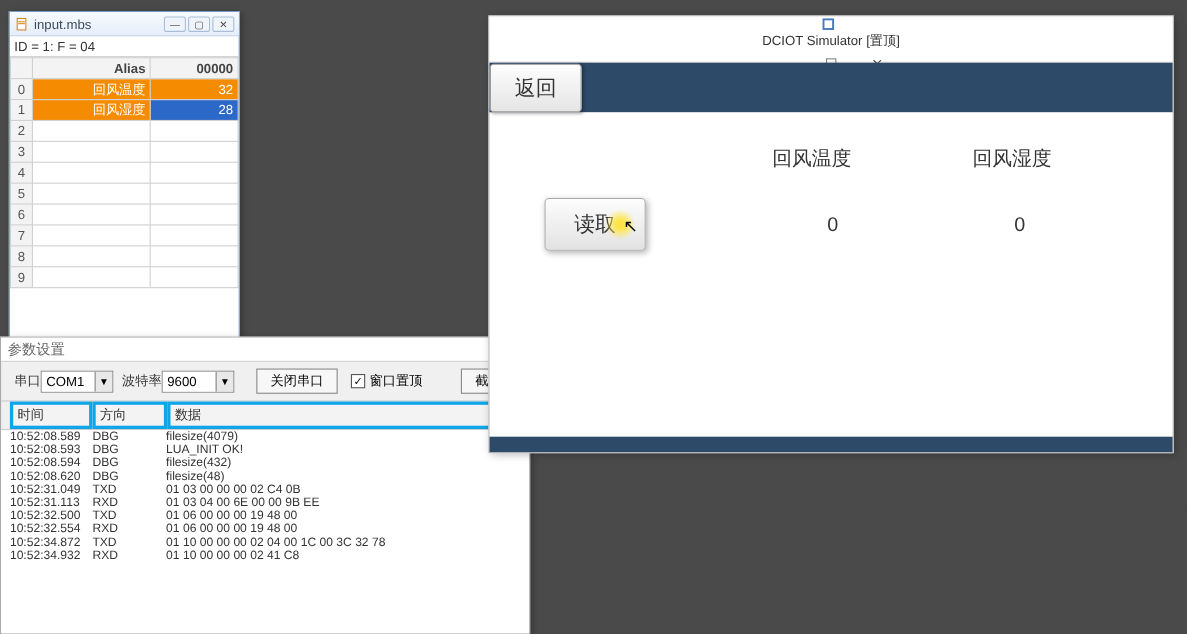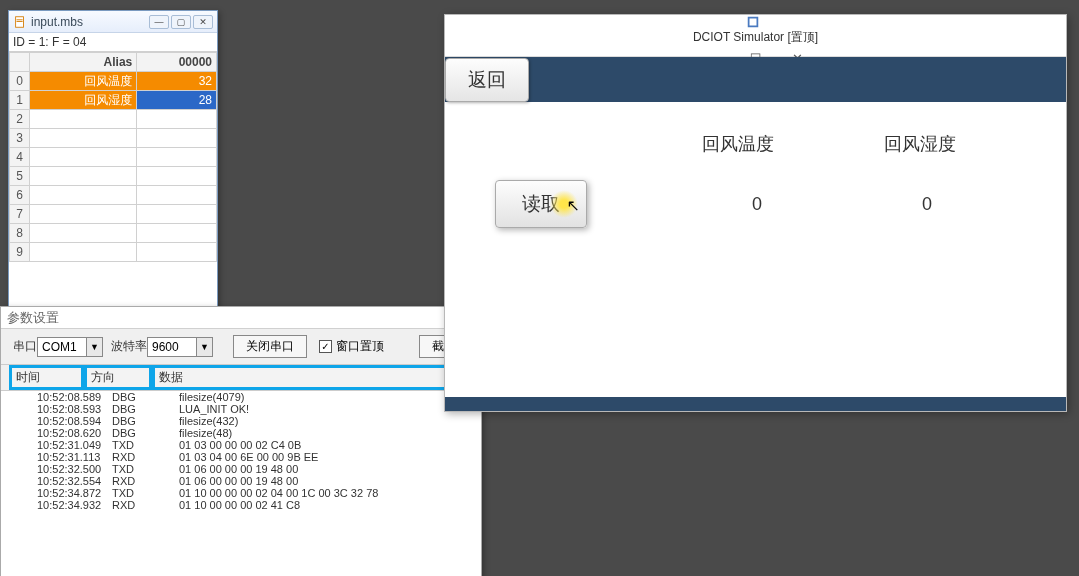--- a/index.html
+++ b/index.html
@@ -35,21 +35,21 @@
   .pbtn { padding:2px 12px; border:1px solid #888; background:#f7f7f7; font-size:12px; cursor:pointer; }
   .pcheck { display:flex; align-items:center; gap:4px; font-size:12px; }
   .pcheck .box { width:13px; height:13px; border:1px solid #555; background:#fff; display:flex; align-items:center; justify-content:center; font-size:10px; }
   .param-headers { display:flex; padding:0 8px; border-top:1px solid #ccc; }
   .param-headers div { border:3px solid #0ea5e9; background:#f3f3f3; padding:1px 4px; font-size:12px; color:#333; }
   .ph-time { width:75px; }
   .ph-dir { width:68px; }
   .ph-data { flex:1; }
   .param-log { padding:0 8px; background:#fff; height:190px; overflow:hidden; border-top:1px solid #ccc;}
   .logrow { display:flex; font-size:11px; color:#333; }
-  .logrow .c1 { width:75px;margin-left:28px; }
+  .logrow .c1 { width:75px; }
   .logrow .c2 { width:67px; }
   .logrow .c3 { flex:1; }
 
   
   .win-sim { position:absolute; left:444px; top:14px; width:623px; height:398px; background:#fff; border:1px solid #b8b8b8; box-shadow:2px 2px 8px rgba(0,0,0,0.3); }
   .sim-titlebar { height:42px; background:#fff; border-bottom:1px solid #dcdcdc; display:flex; align-items:center; padding:0 6px;flex-direction:column; }
   .sim-icon { width:14px; height:14px; margin-right:6px; }
   .sim-icon svg { width:14px; height:14px; }
   .sim-title { font-size:12px; color:#333; flex:1; }
   .sim-controls { display:flex; }

